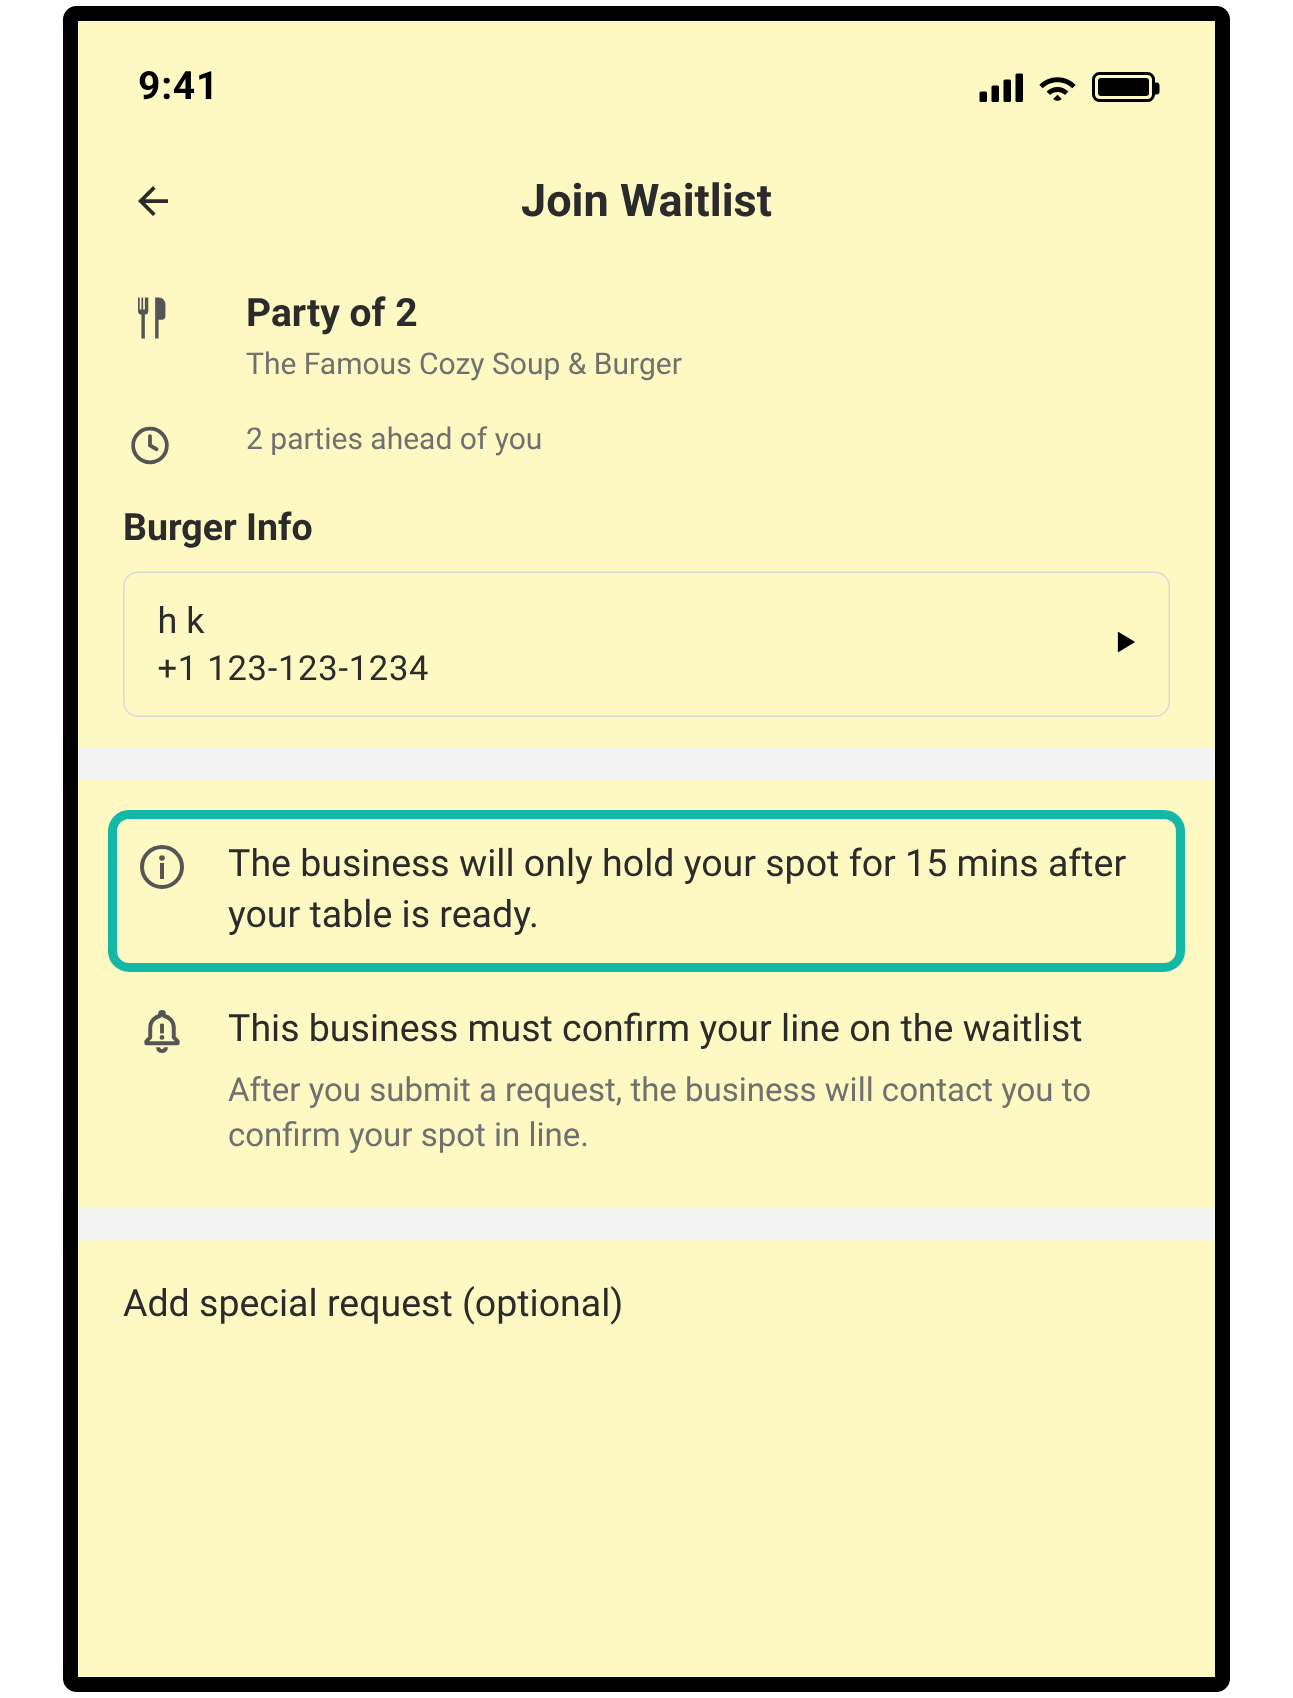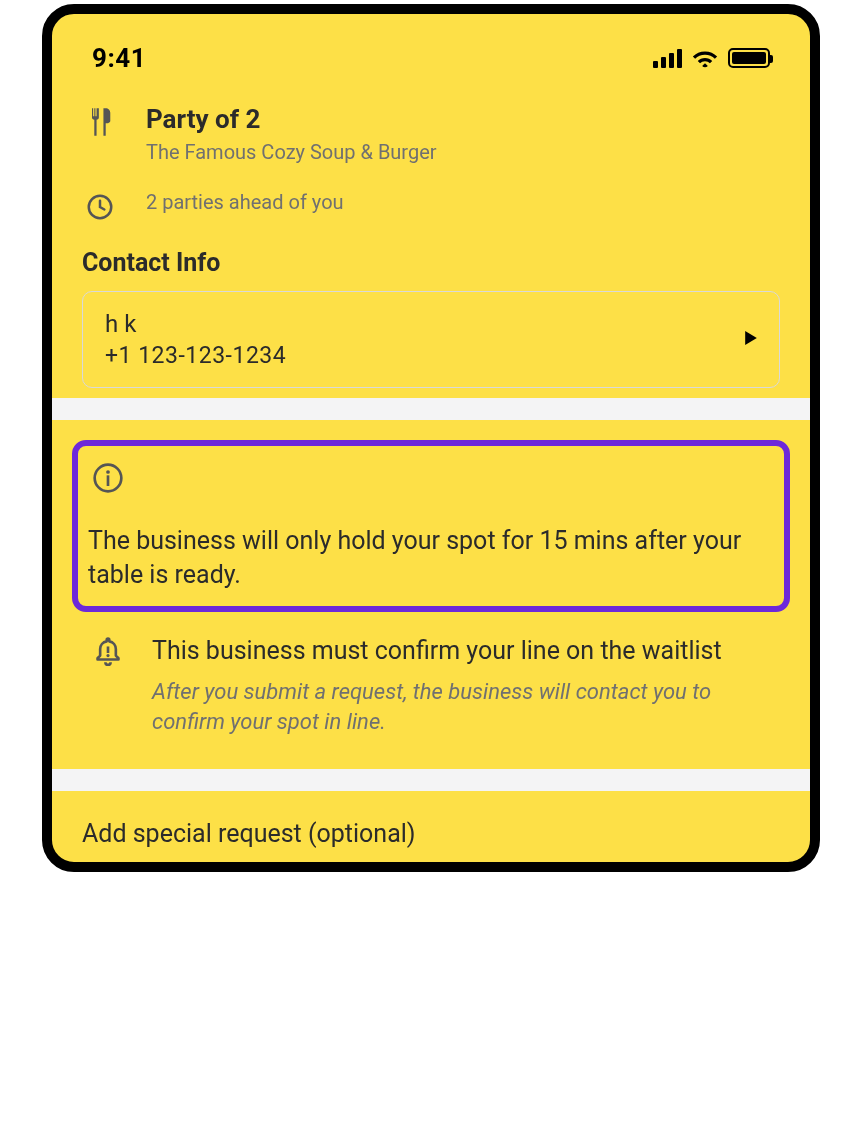--- a/index.html
+++ b/index.html
@@ -4,24 +4,24 @@
 <style>
   * { box-sizing: border-box; margin: 0; padding: 0; }
   html, body { width: 862px; height: 1132px; background: #fff; }
   body { font-family: -apple-system, BlinkMacSystemFont, "Segoe UI", Roboto, Helvetica, Arial, sans-serif; }
 
   .device-frame {
     position: absolute;
     left: 42px;
     top: 4px;
     width: 778px;
-    height: 868px;
+    height: 1124px;
     border: 10px solid #000;
-    border-radius: 32px;
-    background: #fde047;
+    border-radius: 9px;
+    background: #fef9c3;
     overflow: hidden;
   }
 
   .screen {
     position: absolute;
     inset: 0;
     padding: 0;
   }
 
   .status-bar {
@@ -94,21 +94,21 @@
     font-size: 30px;
     font-weight: 700;
     color:#2b2b2b;
     pointer-events:none;
   }
 
   .content { padding: 20px 30px 0 30px; }
 
   .info-row {
     display:flex;
-    gap: 28px;
+    gap: 46px;
     margin-bottom: 26px;
   }
   .info-icon {
     width: 36px;
     flex: 0 0 36px;
     display:flex;
     justify-content:center;
     padding-top:2px;
     color:#555;
   }
@@ -130,63 +130,61 @@
     margin: 8px 0 14px 0;
   }
 
   .contact-card {
     border:1px solid #d9d9d9;
     border-radius:10px;
     padding: 18px 22px;
     display:flex;
     align-items:center;
     justify-content:space-between;
-    margin-bottom: 10px;
+    margin-bottom: 20px;
   }
   .contact-text .name { font-size:24px; color:#2b2b2b; margin-bottom:4px; }
   .contact-text .phone { font-size:23px; color:#2b2b2b; letter-spacing:0.5px;}
   .contact-caret { font-size:16px; color:#000; }
 
   .divider-block {
     background:#f4f4f5;
     height:22px;
     margin: 0 -30px;
   }
 
   .notice-section { padding-top: 20px; }
 
   .notice-row {
     display:flex;
     gap: 24px;
     padding: 14px 6px;
   }
   .notice-row.highlighted {
-    border: 6px solid #6d28d9;
+    border: 6px solid #14b8a6;
     border-radius: 14px;
     padding: 14px 10px;
     margin: 0 -10px 8px -10px;
-    flex-direction: column;
   }
   .notice-icon {
     width: 40px; flex: 0 0 40px;
     display:flex; justify-content:center;
     color:#555;
     padding-top:2px;
   }
   .notice-text-primary {
     font-size: 25px;
     color:#2b2b2b;
     line-height:1.35;
   }
   .notice-text-secondary {
     font-size: 22px;
     color:#707070;
     line-height:1.35;
     margin-top:10px;
-    font-style:italic;
   }
 
   .special-request-label {
     font-size: 25px;
     font-weight:400;
     color:#2b2b2b;
     padding-top: 28px;
   }
 
 </style>
@@ -211,20 +209,28 @@
             <path d="M12 3C7.6 3 3.6 4.8.8 7.7l2.1 2.1C5.2 7.4 8.4 6 12 6s6.8 1.4 9.1 3.8l2.1-2.1C20.4 4.8 16.4 3 12 3z" fill="#000"></path>
             <path d="M12 9c-2.6 0-5 1.1-6.7 2.8l2.1 2.1C8.6 12.7 10.2 12 12 12s3.4.7 4.6 1.9l2.1-2.1C17 10.1 14.6 9 12 9z" fill="#000"></path>
           </svg>
         </div>
         <div class="battery">
           <div class="battery-fill"></div>
         </div>
       </div>
     </div>
 
+    <div class="nav-header">
+      <div class="back-btn">
+        <svg width="30" height="30" viewBox="0 0 24 24">
+          <path d="M20 11H7.8l5.6-5.6L12 4l-8 8 8 8 1.4-1.4L7.8 13H20z" fill="#2b2b2b"></path>
+        </svg>
+      </div>
+      <div class="nav-title">Join Waitlist</div>
+    </div>
 
     <div class="content">
 
       <div class="info-row">
         <div class="info-icon">
           <svg width="28" height="32" viewBox="0 0 24 28">
             <path d="M5 2v8c0 1.1.9 2 2 2V26h2V12c1.1 0 2-.9 2-2V2H9v7H8V2H7v7H6V2H5zM15 2v24h2V15h2c1.1 0 2-.9 2-2V6c0-2.2-1.8-4-4-4h-2z" fill="#555"></path>
           </svg>
         </div>
         <div>
@@ -238,21 +244,21 @@
           <svg width="30" height="30" viewBox="0 0 24 24">
             <circle cx="12" cy="12" r="9" fill="none" stroke="#555" stroke-width="2"></circle>
             <path d="M12 7v5l3.5 2" stroke="#555" stroke-width="2" fill="none" stroke-linecap="round"></path>
           </svg>
         </div>
         <div>
           <div class="info-text-secondary">2 parties ahead of you</div>
         </div>
       </div>
 
-      <div class="section-label">Contact Info</div>
+      <div class="section-label">Burger Info</div>
 
       <div class="contact-card">
         <div class="contact-text">
           <div class="name">h k</div>
           <div class="phone">+1 123-123-1234</div>
         </div>
         <div class="contact-caret">
           <svg width="12" height="14" viewBox="0 0 10 12">
               <path d="M0 0l10 6-10 6z" fill="#000"></path>
             </svg>

